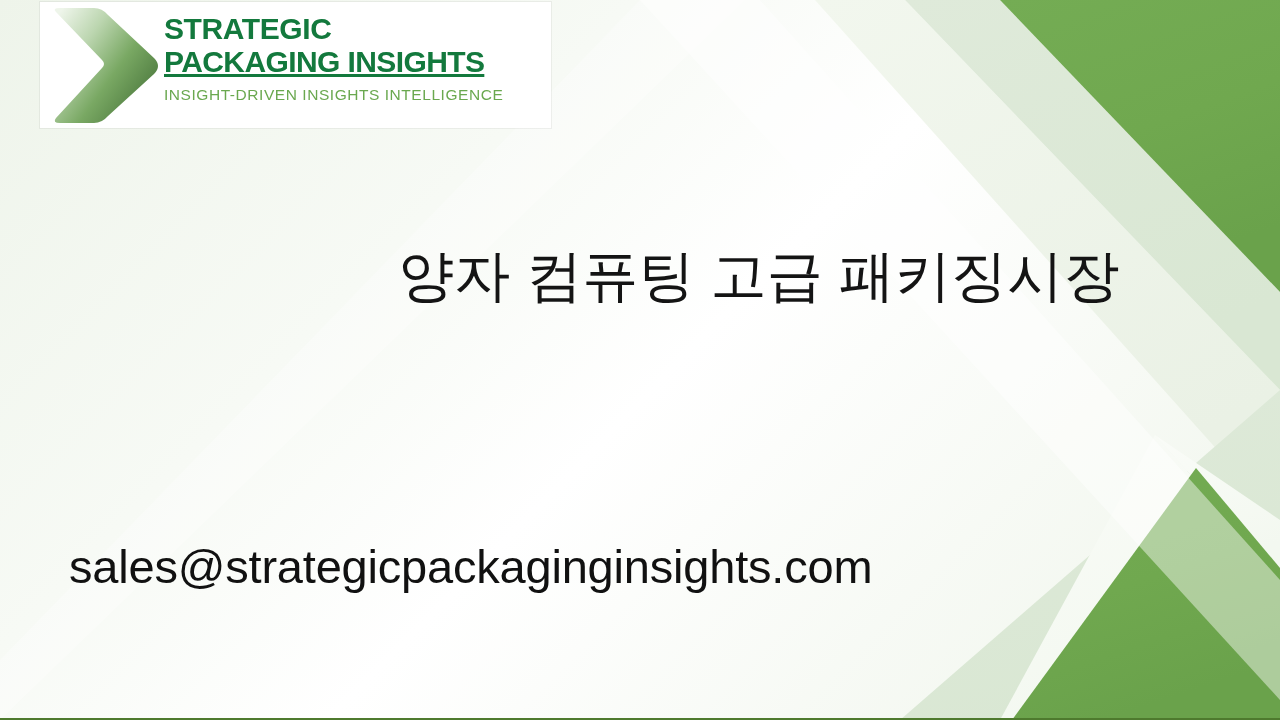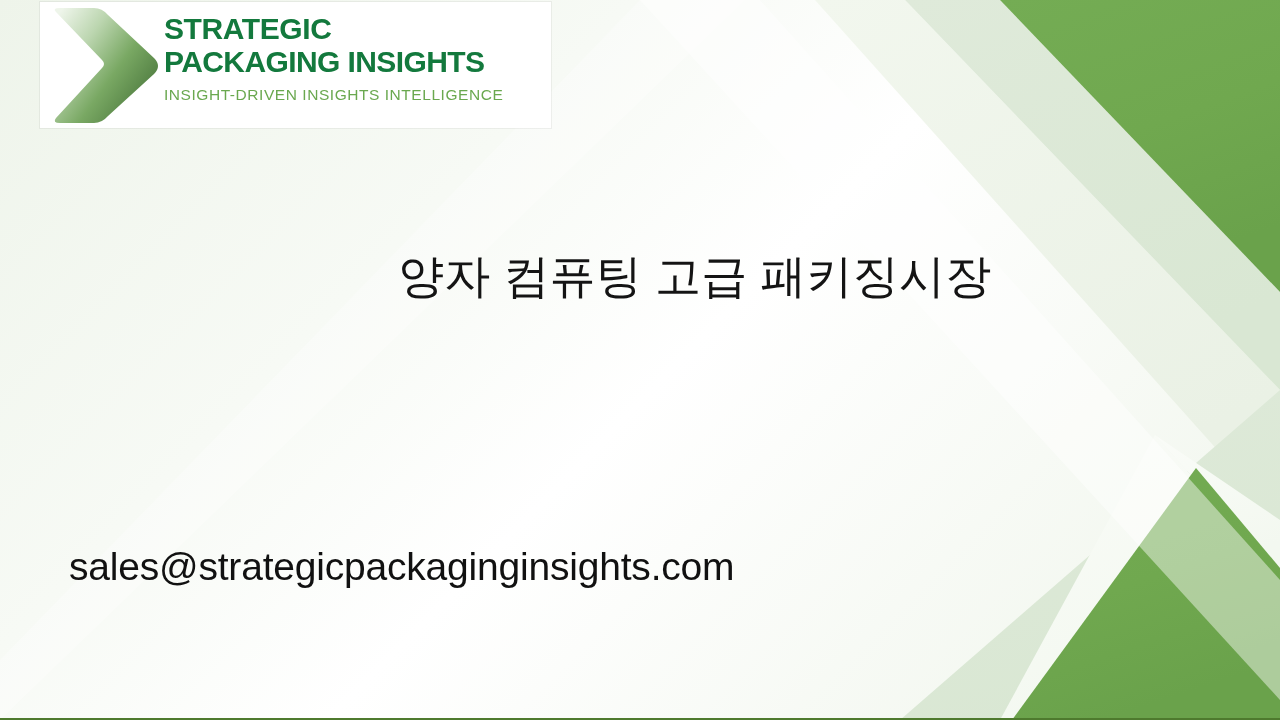--- a/index.html
+++ b/index.html
@@ -56,49 +56,50 @@
   .logo-line {
     font-weight: 700;
     font-size: 30px;
     line-height: 33px;
     letter-spacing: -0.4px;
     color: #13793d;
     white-space: nowrap;
   }
   .logo-line.l2 {
     letter-spacing: -0.6px;
+    text-decoration: underline;
   }
   .logo-tagline {
     margin-top: 8px;
     font-size: 15.5px;
     line-height: 18px;
     letter-spacing: 0.55px;
     color: #6aa84f;
     white-space: nowrap;
   }
 
   
   .headline {
     position: absolute;
     left: 398px;
     top: 247px;
-    font-size: 46px;
+    font-size: 56px;
     line-height: 58px;
     font-weight: 400;
     color: #141414;
     letter-spacing: 0.2px;
     white-space: nowrap;
   }
 
   
   .contact-email {
     position: absolute;
     left: 69px;
     top: 538px;
-    font-size: 39px;
+    font-size: 47px;
     line-height: 58px;
     font-weight: 400;
     color: #111111;
     letter-spacing: -0.2px;
     white-space: nowrap;
   }
 
   
   .bottom-rule {
     position: absolute;

